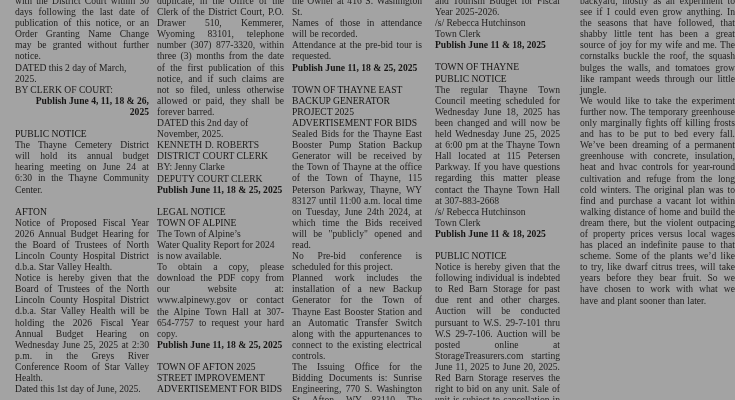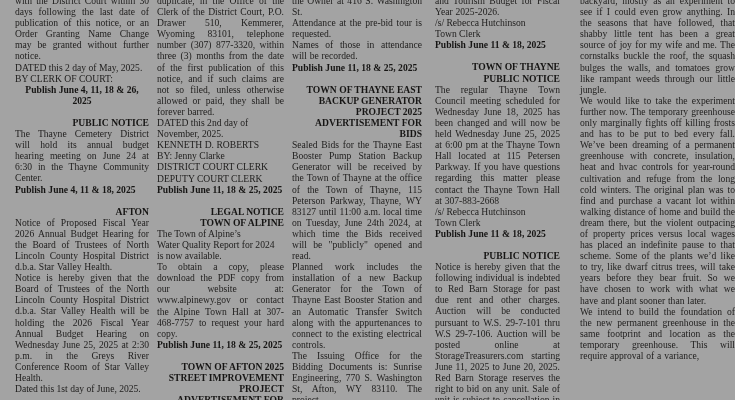--- a/index.html
+++ b/index.html
@@ -16,88 +16,87 @@
     -webkit-font-smoothing:antialiased;
   }
   .col{position:absolute;top:-5px;}
   .col-1{left:15px;width:134px;}
   .col-2{left:157px;width:127px;}
   .col-3{left:292px;width:130px;}
   .col-4{left:435px;width:125px;}
   .col-5{left:580px;width:155px;}
   .b-body{text-align:justify;text-justify:inter-word;word-spacing:0.4px;}
   .b-line{text-align:left;}
-  .b-heading{font-weight:bold;text-align:right;color:#161514;}
+  .b-heading{font-weight:normal;text-align:left;color:#161514;}
   .b-publish{font-weight:bold;color:#161514;}
   .align-center{text-align:left;}
-  .align-right{text-align:center;}
+  .align-right{text-align:right;}
   .b-gap{height:11px;}
 </style>
 </head>
 <body>
 
 <div class="page">
   <div class="col col-1">
       <div class="b-body">with the District Court within 30 days following the last date of publication of this notice, or an Order Granting Name Change may be granted without further notice.</div>
-      <div class="b-line">DATED this 2 day of May, 2025.</div>
+      <div class="b-line">DATED this 2 day of March, 2025.</div>
       <div class="b-line">BY CLERK OF COURT:</div>
       <div class="b-publish align-right">Publish June 4, 11, 18 &amp; 26, 2025</div>
       <div class="b-gap"></div>
       <div class="b-heading">
         <div>PUBLIC NOTICE</div>
       </div>
       <div class="b-body">The Thayne Cemetery District will hold its annual budget hearing meeting on June 24 at 6:30 in the Thayne Community Center.</div>
-      <div class="b-publish align-center">Publish June 4, 11 &amp; 18, 2025</div>
       <div class="b-gap"></div>
       <div class="b-heading">
         <div>AFTON</div>
       </div>
       <div class="b-body">Notice of Proposed Fiscal Year 2026 Annual Budget Hearing for the Board of Trustees of North Lincoln County Hospital District d.b.a. Star Valley Health.</div>
       <div class="b-body">Notice is hereby given that the Board of Trustees of the North Lincoln County Hospital District d.b.a. Star Valley Health will be holding the 2026 Fiscal Year Annual Budget Hearing on Wednesday June 25, 2025 at 2:30 p.m. in the Greys River Conference Room of Star Valley Health.</div>
       <div class="b-line">Dated this 1st day of June, 2025.</div>
     </div>
   <div class="col col-2">
       <div class="b-body">duplicate, in the Office of the Clerk of the District Court, P.O. Drawer 510, Kemmerer, Wyoming 83101, telephone number (307) 877-3320, within three (3) months from the date of the first publication of this notice, and if such claims are not so filed, unless otherwise allowed or paid, they shall be forever barred.</div>
       <div class="b-line">DATED this 2nd day of November, 2025.</div>
       <div class="b-line">KENNETH D. ROBERTS</div>
+      <div class="b-line">DISTRICT COURT CLERK</div>
       <div class="b-line">BY: Jenny Clarke</div>
-      <div class="b-line">DISTRICT COURT CLERK</div>
       <div class="b-line">DEPUTY COURT CLERK</div>
       <div class="b-publish align-center">Publish June 11, 18 &amp; 25, 2025</div>
       <div class="b-gap"></div>
       <div class="b-heading">
         <div>LEGAL NOTICE</div>
         <div>TOWN OF ALPINE</div>
       </div>
       <div class="b-line">The Town of Alpine’s</div>
       <div class="b-line">Water Quality Report for 2024</div>
       <div class="b-line">is now available.</div>
-      <div class="b-body">To obtain a copy, please download the PDF copy from our website at: www.alpinewy.gov or contact the Alpine Town Hall at 307-468-7757 to request your hard copy.</div>
+      <div class="b-body">To obtain a copy, please download the PDF copy from our website at: www.alpinewy.gov or contact the Alpine Town Hall at 307-654-7757 to request your hard copy.</div>
       <div class="b-publish align-center">Publish June 11, 18 &amp; 25, 2025</div>
       <div class="b-gap"></div>
       <div class="b-heading">
         <div>TOWN OF AFTON 2025</div>
         <div>STREET IMPROVEMENT</div>
-        <div>PROJECT</div>
         <div>ADVERTISEMENT FOR BIDS</div>
       </div>
     </div>
   <div class="col col-3">
       <div class="b-body">the Owner at 416 S. Washington St.</div>
+      <div class="b-body">Names of those in attendance will be recorded.</div>
       <div class="b-body">Attendance at the pre-bid tour is requested.</div>
-      <div class="b-body">Names of those in attendance will be recorded.</div>
       <div class="b-publish align-center">Publish June 11, 18 &amp; 25, 2025</div>
       <div class="b-gap"></div>
       <div class="b-heading">
         <div>TOWN OF THAYNE EAST</div>
         <div>BACKUP GENERATOR</div>
         <div>PROJECT 2025</div>
         <div>ADVERTISEMENT FOR BIDS</div>
       </div>
       <div class="b-body">Sealed Bids for the Thayne East Booster Pump Station Backup Generator will be received by the Town of Thayne at the office of the Town of Thayne, 115 Peterson Parkway, Thayne, WY 83127 until 11:00 a.m. local time on Tuesday, June 24th 2024, at which time the Bids received will be "publicly" opened and read.</div>
+      <div class="b-body">No Pre-bid conference is scheduled for this project.</div>
       <div class="b-body">Planned work includes the installation of a new Backup Generator for the Town of Thayne East Booster Station and an Automatic Transfer Switch along with the appurtenances to connect to the existing electrical controls.</div>
       <div class="b-body">The Issuing Office for the Bidding Documents is: Sunrise Engineering, 770 S. Washington St, Afton, WY 83110. The project</div>
     </div>
   <div class="col col-4">
       <div class="b-body">and Tourism Budget for Fiscal Year 2025-2026.</div>
       <div class="b-line">/s/ Rebecca Hutchinson</div>
       <div class="b-line">Town Clerk</div>
       <div class="b-publish align-center">Publish June 11 &amp; 18, 2025</div>
       <div class="b-gap"></div>
       <div class="b-heading">
@@ -110,15 +109,14 @@
       <div class="b-publish align-center">Publish June 11 &amp; 18, 2025</div>
       <div class="b-gap"></div>
       <div class="b-heading">
         <div>PUBLIC NOTICE</div>
       </div>
       <div class="b-body">Notice is hereby given that the following individual is indebted to Red Barn Storage for past due rent and other charges. Auction will be conducted pursuant to W.S. 29-7-101 thru W.S 29-7-106. Auction will be posted online at StorageTreasurers.com starting June 11, 2025 to June 20, 2025. Red Barn Storage reserves the right to bid on any unit. Sale of unit is subject to cancellation in the event of a settlement between landlord and obligated party</div>
     </div>
   <div class="col col-5">
       <div class="b-body">backyard, mostly as an experiment to see if I could even grow anything. In the seasons that have followed, that shabby little tent has been a great source of joy for my wife and me. The cornstalks buckle the roof, the squash bulges the walls, and tomatoes grow like rampant weeds through our little jungle.</div>
       <div class="b-body">We would like to take the experiment further now. The temporary greenhouse only marginally fights off killing frosts and has to be put to bed every fall. We’ve been dreaming of a permanent greenhouse with concrete, insulation, heat and hvac controls for year-round cultivation and refuge from the long cold winters. The original plan was to find and purchase a vacant lot within walking distance of home and build the dream there, but the violent outpacing of property prices versus local wages has placed an indefinite pause to that scheme. Some of the plants we’d like to try, like dwarf citrus trees, will take years before they bear fruit. So we have chosen to work with what we have and plant sooner than later.</div>
-      <div class="b-body">We intend to build the foundation of the new permanent greenhouse in the same footprint and location as the temporary greenhouse. This will require approval of a variance,</div>
     </div>
 </div>
 
 </body></html>

